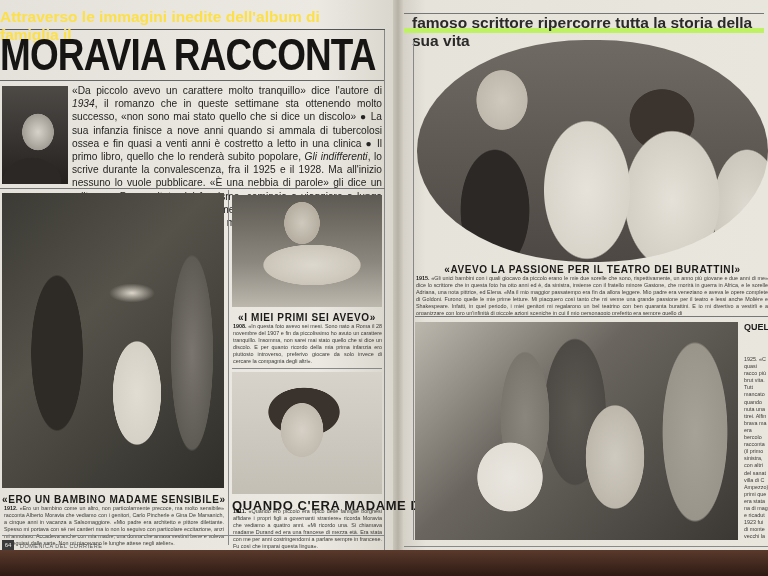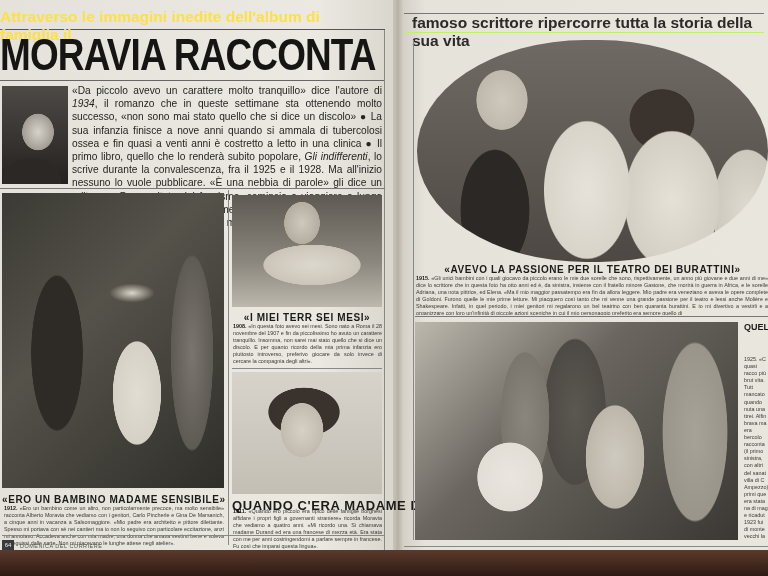--- a/index.html
+++ b/index.html
@@ -48,21 +48,21 @@
 
   .cap-title { position: absolute; font-weight: bold; font-size: 10px; letter-spacing: 0.6px; text-align: center; color: #1c1a18; white-space: nowrap; }
   .cap-body { position: absolute; font-size: 5.4px; line-height: 7.1px; color: #3c3a36; text-align: justify; }
   .cap-body b { color: #1c1a18; }
 
   .footer-left { position: absolute; left: 6px; top: 543px; font-size: 5.5px; color: #555; letter-spacing: 0.5px; }
   .page-num { position: absolute; left: 2px; top: 540px; width: 12px; height: 10px; background: #3a3a3a; color: #eee; font-size: 6px; text-align: center; line-height: 10px; }
 
   
   .kicker-right { position: absolute; left: 404px; top: 13px; width: 360px; height: 20px;
-    font-weight: bold; font-size: 15.5px; color: #2b2a28; border-bottom: 1px solid #bef264; border-top: 1px solid #777; padding-left: 8px; line-height: 18px; }
+    font-weight: bold; font-size: 15.5px; color: #2b2a28; border-bottom: 5px solid #bef264; border-top: 1px solid #777; padding-left: 8px; line-height: 18px; }
   .vrule-right { position: absolute; left: 413px; top: 40px; width: 1px; height: 500px; background: #888; }
   .ph-children { left: 417px; top: 40px; width: 351px; height: 222px; border-radius: 48% / 50%; background:
     radial-gradient(ellipse 36px 42px at 85px 60px,#cfc9bd 0%,#bfb8ac 70%,transparent 72%),
     radial-gradient(ellipse 40px 70px at 78px 170px,#2c2825 0%,#2c2825 85%,transparent 87%),
     radial-gradient(ellipse 50px 80px at 170px 150px,#e6e2da 0%,#d9d4ca 85%,transparent 87%),
     radial-gradient(ellipse 55px 80px at 255px 160px,#e5e1d8 0%,#d4cfc4 85%,transparent 87%),
     radial-gradient(ellipse 40px 70px at 330px 170px,#dedad1 0%,#cdc8bd 85%,transparent 87%),
     radial-gradient(ellipse 40px 38px at 245px 80px,#3a332e 0%,#3a332e 80%,transparent 82%),
     linear-gradient(#6f6a63,#4d4843); }
   .ph-group { left: 415px; top: 322px; width: 323px; height: 218px; background:
@@ -101,21 +101,21 @@
 
   <div class="photo ph-family" title="Moravia bambino con i genitori (1912)"></div>
   <div class="vrule-mid"></div>
   <div class="photo ph-baby" title="Moravia a sei mesi (1908)"></div>
   <div class="photo ph-boy" title="Moravia a quattro anni (1911)"></div>
   <div class="rule-mid-a"></div>
 
   <div class="cap-title" style="left:2px;top:494px;width:222px;">«ERO UN BAMBINO MADAME SENSIBILE»</div>
   <div class="cap-body" style="left:4px;top:505px;width:220px;"><b>1912.</b><span> «Ero un bambino come un altro, non particolarmente precoce, ma molto sensibile» racconta Alberto Moravia che vediamo con i genitori, Carlo Pincherle e Gina De Marsanich, a cinque anni in vacanza a Salsomaggiore. «Mio padre era architetto e pittore dilettante. Spesso mi portava con sé nei cantieri ma io non lo seguivo con particolare eccitazione, anzi mi annoiavo. Accadeva anche con mia madre, una donna che amava vestirsi bene e voleva la seguissi dalle sarte. Non mi piacevano le lunghe attese negli atelier».</span></div>
 
-  <div class="cap-title" style="left:232px;top:312px;width:150px;">«I MIEI TERR SEI MESI»</div>
+  <div class="cap-title" style="left:232px;top:312px;width:150px;">«I MIEI PRIMI SEI AVEVO»</div>
   <div class="cap-body" style="left:233px;top:323px;width:149px;"><b>1908.</b><span> «In questa foto avevo sei mesi. Sono nato a Roma il 28 novembre del 1907 e fin da piccolissimo ho avuto un carattere tranquillo. Insomma, non sarei mai stato quello che si dice un discolo. E per quanto ricordo della mia prima infanzia ero piuttosto introverso, preferivo giocare da solo invece di cercare la compagnia degli altri».</span></div>
 
   <div class="cap-title" style="left:232px;top:498px;width:150px;font-size:13px;">QUANDO C'ERA MADAME DURAND</div>
   <div class="cap-body" style="left:233px;top:508px;width:149px;"><b>1911.</b><span> «Quando ero piccolo era tipico delle famiglie borghesi affidare i propri figli a governanti straniere» ricorda Moravia che vediamo a quattro anni. «Mi ricordo una. Si chiamava madame Durand ed era una francese di mezza età. Era stata con me per anni costringendomi a parlare sempre in francese. Fu così che imparai questa lingua».</span></div>
 
   <div class="rule-left-b"></div>
   <div class="page-num">64</div>
   <div class="footer-left" style="left:20px;">DOMENICA DEL CORRIERE</div>
 
   <div class="kicker-right">famoso scrittore ripercorre tutta la storia della sua vita</div>

